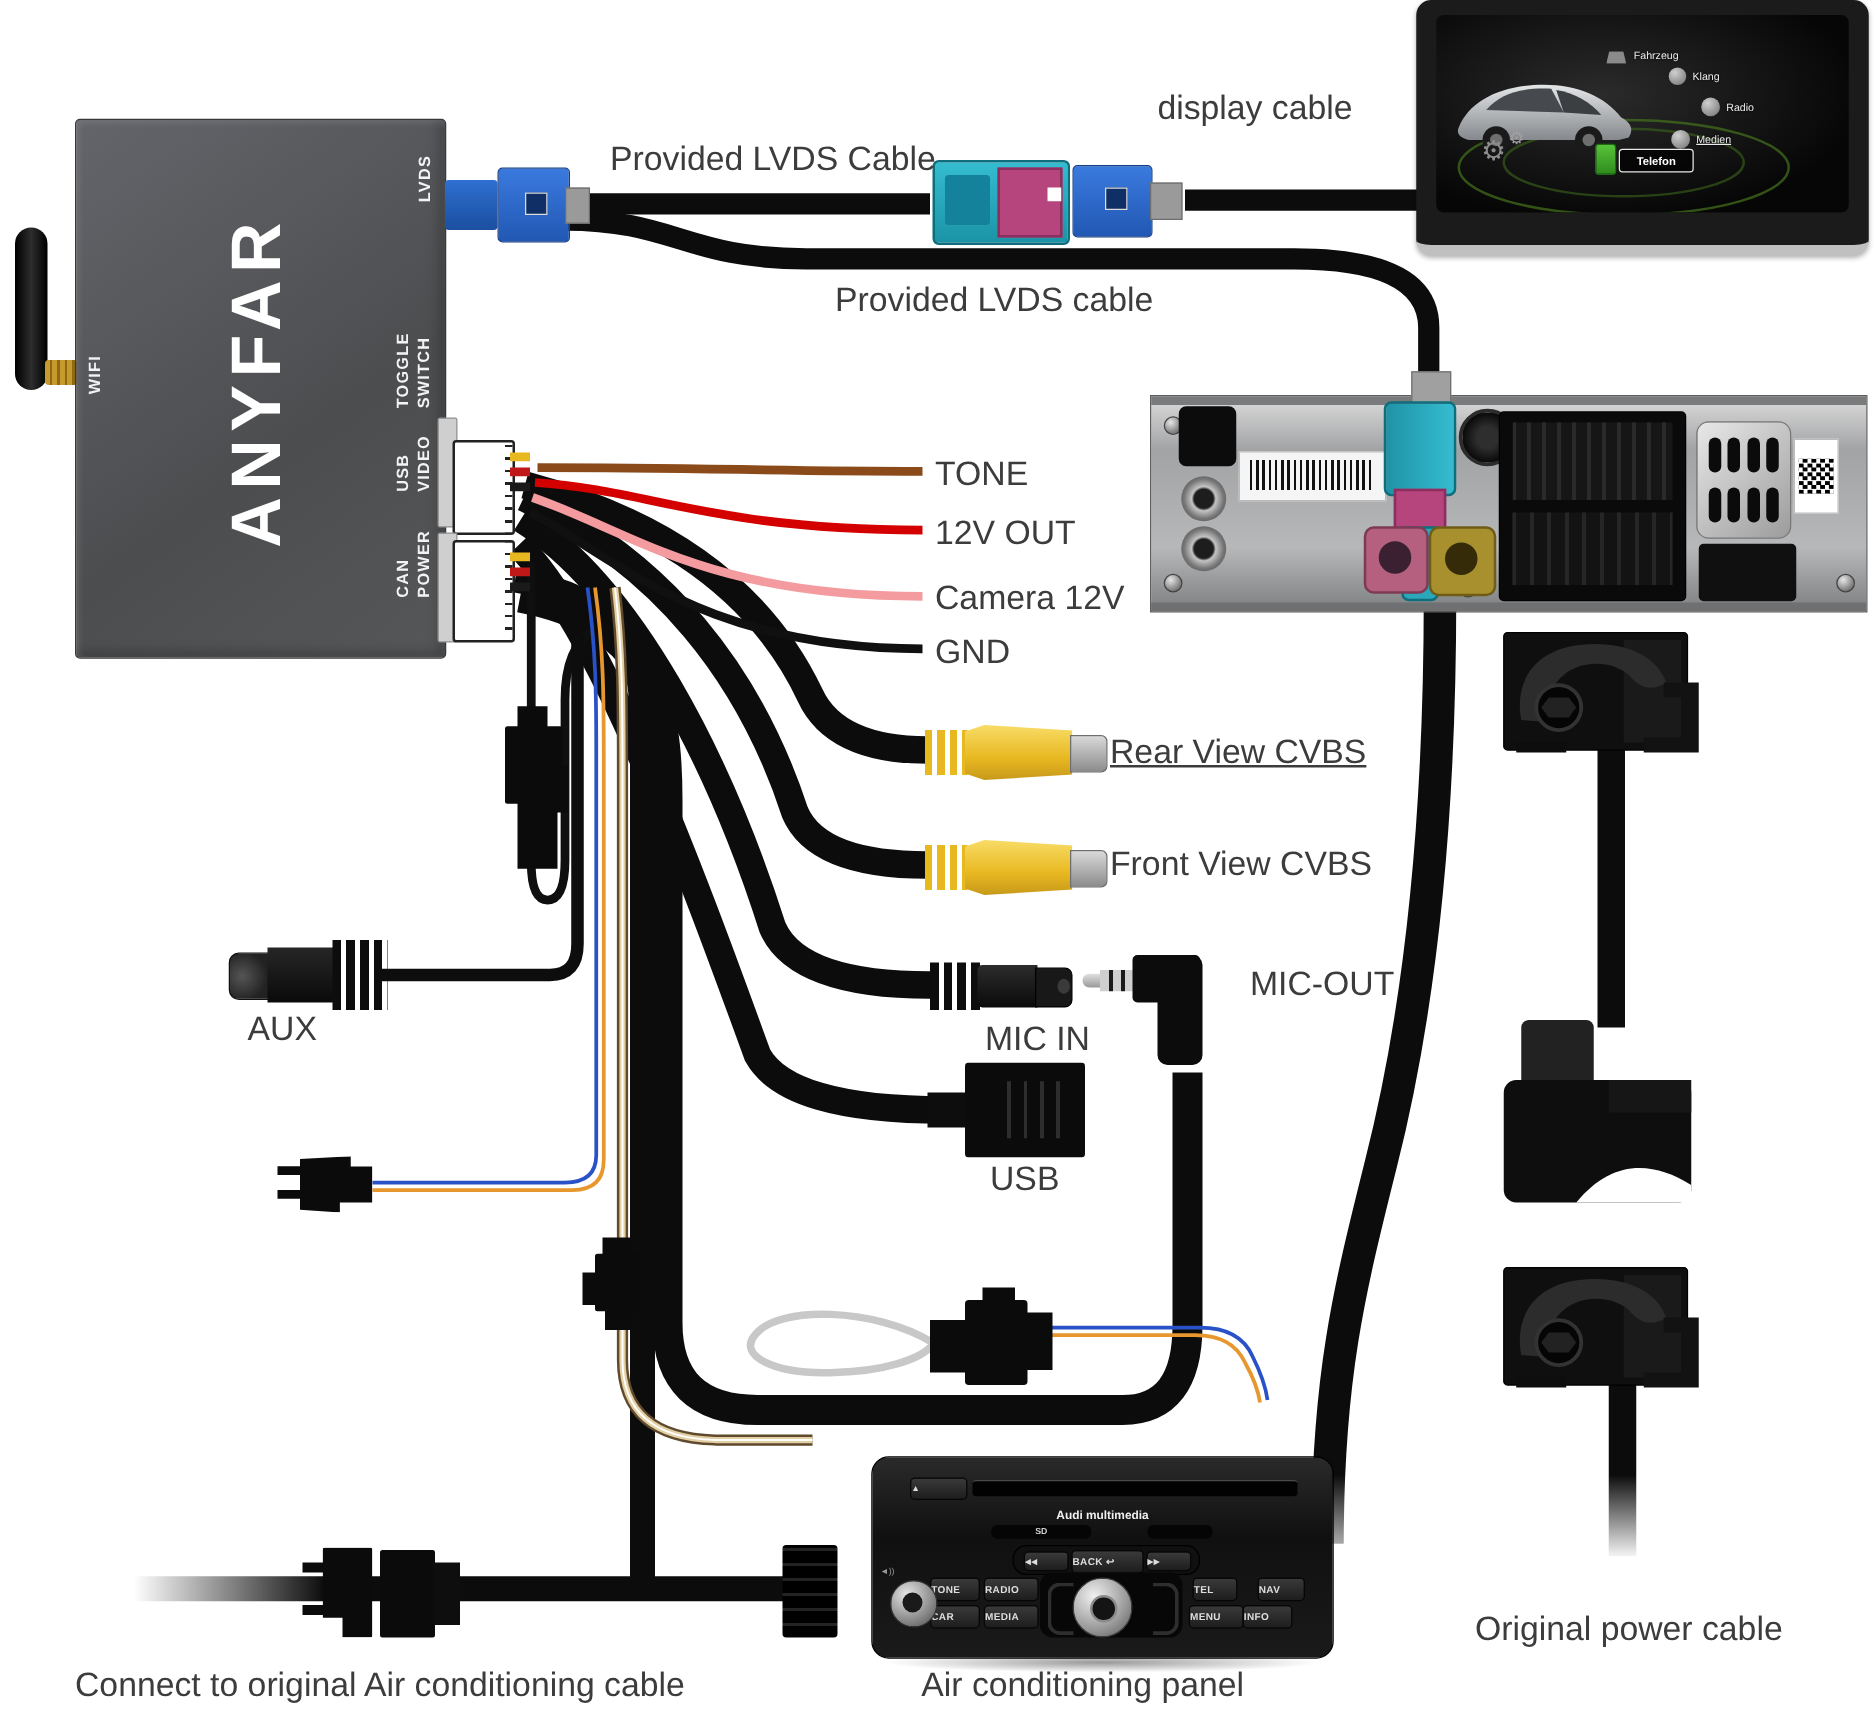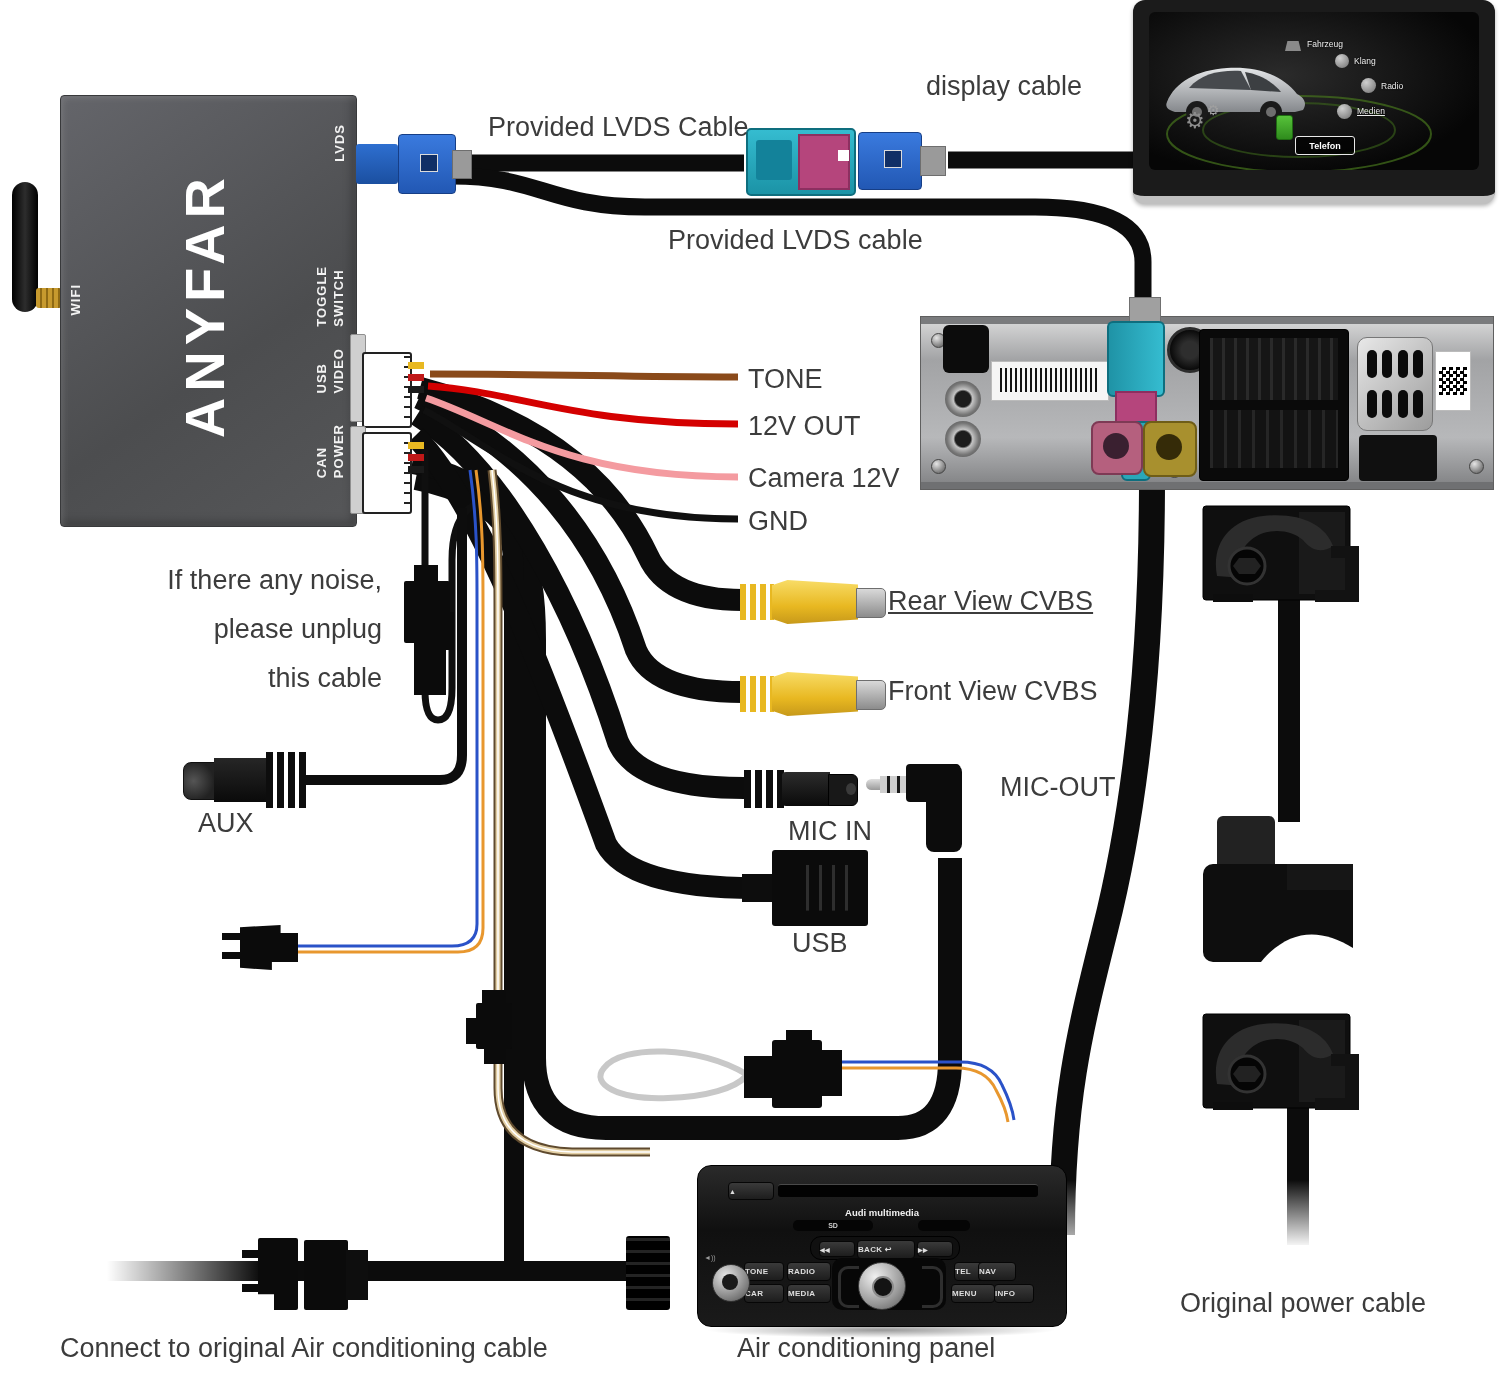--- a/index.html
+++ b/index.html
@@ -220,21 +220,21 @@
       </svg>
       <div class="abs" style="left:136px;top:29px;width:16px;height:10px;background:#8a8a8a;clip-path:polygon(15% 0,85% 0,100% 100%,0 100%);"></div>
       <span class="mitem" style="left:158px;top:27px;">Fahrzeug</span>
       <div class="micon" style="left:186px;top:42px;width:14px;height:14px;"></div>
       <span class="mitem" style="left:205px;top:44px;">Klang</span>
       <div class="micon" style="left:212px;top:66px;width:15px;height:15px;"></div>
       <span class="mitem" style="left:232px;top:69px;">Radio</span>
       <div class="micon" style="left:188px;top:92px;width:15px;height:15px;"></div>
       <span class="mitem" style="left:208px;top:94px;text-decoration:underline;">Medien</span>
       <div class="abs" style="left:127px;top:103px;width:15px;height:23px;background:linear-gradient(180deg,#57c23a,#2f8c1d);border:1px solid #1f6b12;border-radius:3px;"></div>
-      <div class="abs" style="left:146px;top:107px;width:58px;height:17px;border:1.5px solid #e8e8e8;background:rgba(0,0,0,.7);border-radius:3px;display:flex;align-items:center;justify-content:center;margin-top:17px;">
+      <div class="abs" style="left:146px;top:107px;width:58px;height:17px;border:1.5px solid #e8e8e8;background:rgba(0,0,0,.7);border-radius:3px;display:flex;align-items:center;justify-content:center;">
         <span style="font-size:9px;color:#fff;font-weight:bold;">Telefon</span>
       </div>
       <span class="abs" style="left:36px;top:96px;font-size:22px;color:#8d8d8d;">⚙</span>
       <span class="abs" style="left:58px;top:90px;font-size:14px;color:#a0a0a0;">⚙</span>
     </div>
   </div>
 
   <div class="abs" style="left:920px;top:316px;width:572px;height:172px;background:linear-gradient(180deg,#dcdcdc,#a2a3a5 25%,#b7b8ba 70%,#7e7f81);border:1px solid #5f5f5f;">
     <div class="abs" style="left:0;top:0;width:572px;height:7px;background:#7a7b7d;"></div>
     <div class="abs" style="left:0;top:165px;width:572px;height:7px;background:#6f7072;"></div>
@@ -315,41 +315,36 @@
     <div class="abs" style="left:140px;top:100px;width:18px;height:36px;border:3px solid #2e2e2e;border-right:none;border-radius:10px 0 0 10px;"></div>
     <div class="abs" style="left:224px;top:100px;width:18px;height:36px;border:3px solid #2e2e2e;border-left:none;border-radius:0 10px 10px 0;"></div>
     <div class="abs" style="left:160px;top:96px;width:46px;height:46px;border-radius:50%;background:radial-gradient(circle at 35% 30%,#f0f0f0,#9a9a9a 60%,#565656);border:1px solid #3c3c3c;"></div>
     <div class="abs" style="left:174px;top:110px;width:18px;height:18px;border-radius:50%;background:#141414;border:2px solid #8a8a8a;"></div>
     <div class="rbtn" style="left:256px;top:96px;width:34px;height:17px;">
         <span>TEL</span>
       </div>
     <div class="rbtn" style="left:253px;top:118px;width:42px;height:17px;">
         <span>MENU</span>
       </div>
-    <div class="rbtn" style="left:280px;top:96px;width:36px;height:17px;">
+    <div class="rbtn" style="left:308px;top:96px;width:36px;height:17px;">
         <span>NAV</span>
       </div>
     <div class="rbtn" style="left:296px;top:118px;width:38px;height:17px;">
         <span>INFO</span>
       </div>
     <span class="abs" style="left:6px;top:88px;font-size:7px;color:#9a9a9a;">◄))</span>
     <div class="abs" style="left:14px;top:98px;width:36px;height:36px;border-radius:50%;background:radial-gradient(circle at 35% 30%,#e6e6e6,#8a8a8a 60%,#4c4c4c);border:1px solid #333;"></div>
     <div class="abs" style="left:24px;top:108px;width:16px;height:16px;border-radius:50%;background:#1a1a1a;"></div>
   </div>
 
   <span class="lbl" style="left:488px;top:112px;">Provided LVDS Cable</span>
   <div class="lbl" style="left:850px;top:68px;width:232px;text-align:right;line-height:36px;">
     <div>display cable</div>
   </div>
   <span class="lbl" style="left:668px;top:225px;">Provided LVDS cable</span>
-  <div class="lbl" style="left:166px;top:556px;width:216px;text-align:right;line-height:49px;">
-    <div>If there any noise,</div>
-    <div>please unplug</div>
-    <div>this cable</div>
-  </div>
   <span class="lbl" style="left:198px;top:808px;">AUX</span>
   <span class="lbl" style="left:748px;top:364px;">TONE</span>
   <span class="lbl" style="left:748px;top:411px;">12V OUT</span>
   <span class="lbl" style="left:748px;top:463px;">Camera 12V</span>
   <span class="lbl" style="left:748px;top:506px;">GND</span>
   <span class="lbl" style="left:888px;top:586px;text-decoration:underline;">Rear View CVBS</span>
   <span class="lbl" style="left:888px;top:676px;">Front View CVBS</span>
   <span class="lbl" style="left:788px;top:816px;">MIC IN</span>
   <span class="lbl" style="left:1000px;top:772px;">MIC-OUT</span>
   <span class="lbl" style="left:792px;top:928px;">USB</span>

